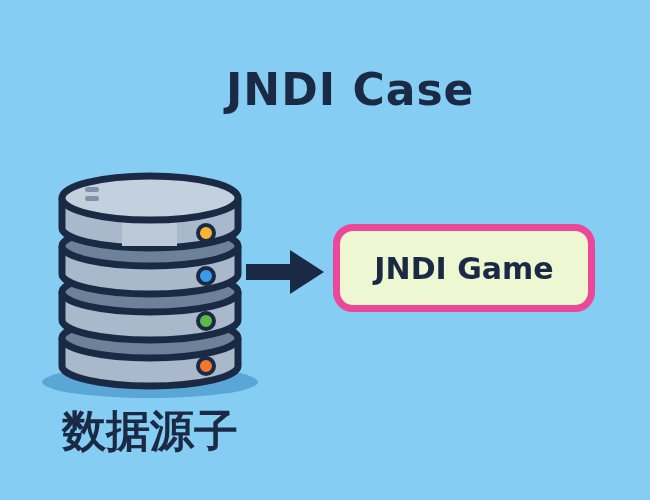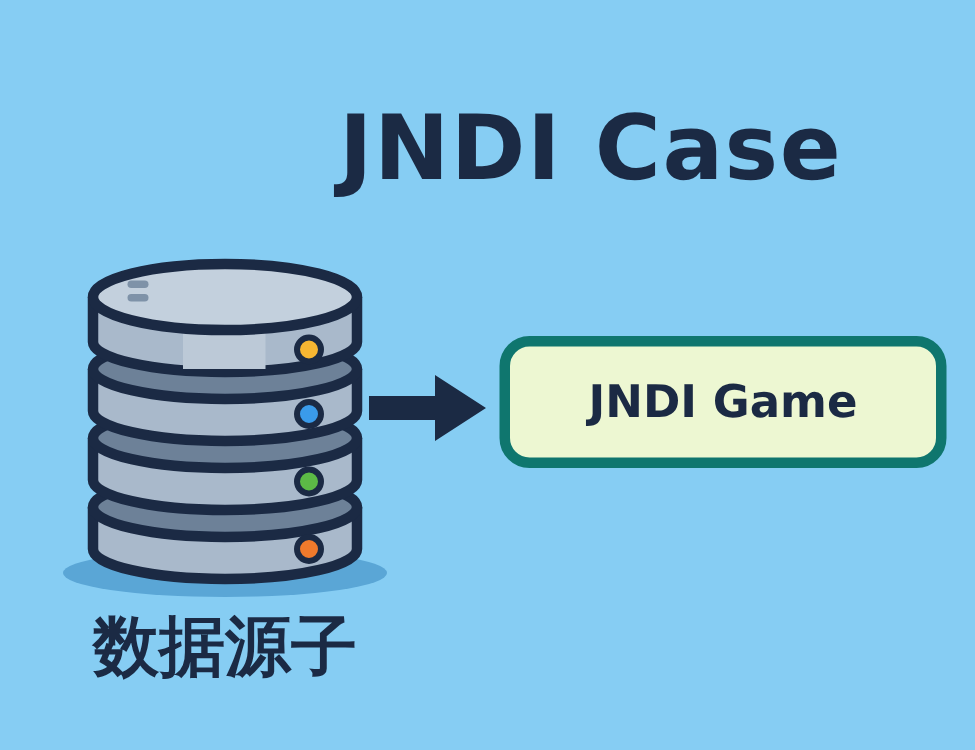--- a/index.html
+++ b/index.html
@@ -4,35 +4,35 @@
   <style>
     html, body { margin: 0; padding: 0; }
     body {
       width: 650px; height: 500px; overflow: hidden;
       background: #86cdf3;
       position: relative;
       font-family: "DejaVu Sans", sans-serif;
     }
     .title {
       position: absolute; left: 226px; top: 64px;
-      font-size: 60px; font-weight: bold; color: #1b2a44;
+      font-size: 44px; font-weight: bold; color: #1b2a44;
       letter-spacing: 1px; white-space: nowrap;
       font-family: "DejaVu Sans", sans-serif;
     }
     .db { position: absolute; left: 40px; top: 160px; width: 220px; height: 240px; }
     .db-label {
       position: absolute; left: 62px; top: 402px;
       font-size: 44px; font-weight: bold; color: #1b2a44;
       font-family: "DejaVu Sans", sans-serif; white-space: nowrap;
     }
     .arrow { position: absolute; left: 246px; top: 250px; width: 80px; height: 44px; }
     .box {
-      position: absolute; left: 333px; top: 224px; width: 298px; height: 88px;
+      position: absolute; left: 333px; top: 224px; width: 262px; height: 88px;
       box-sizing: border-box;
-      background: #edf7d2; border: 7px solid #0f766e; border-radius: 20px;
+      background: #edf7d2; border: 7px solid #ec4899; border-radius: 20px;
       display: flex; align-items: center; justify-content: center;
     }
     .box-label {
       font-size: 30px; font-weight: bold; color: #1b2a44;
       font-family: "DejaVu Sans", sans-serif; white-space: nowrap;
     }
   </style>
 </head>
 <body>
 

